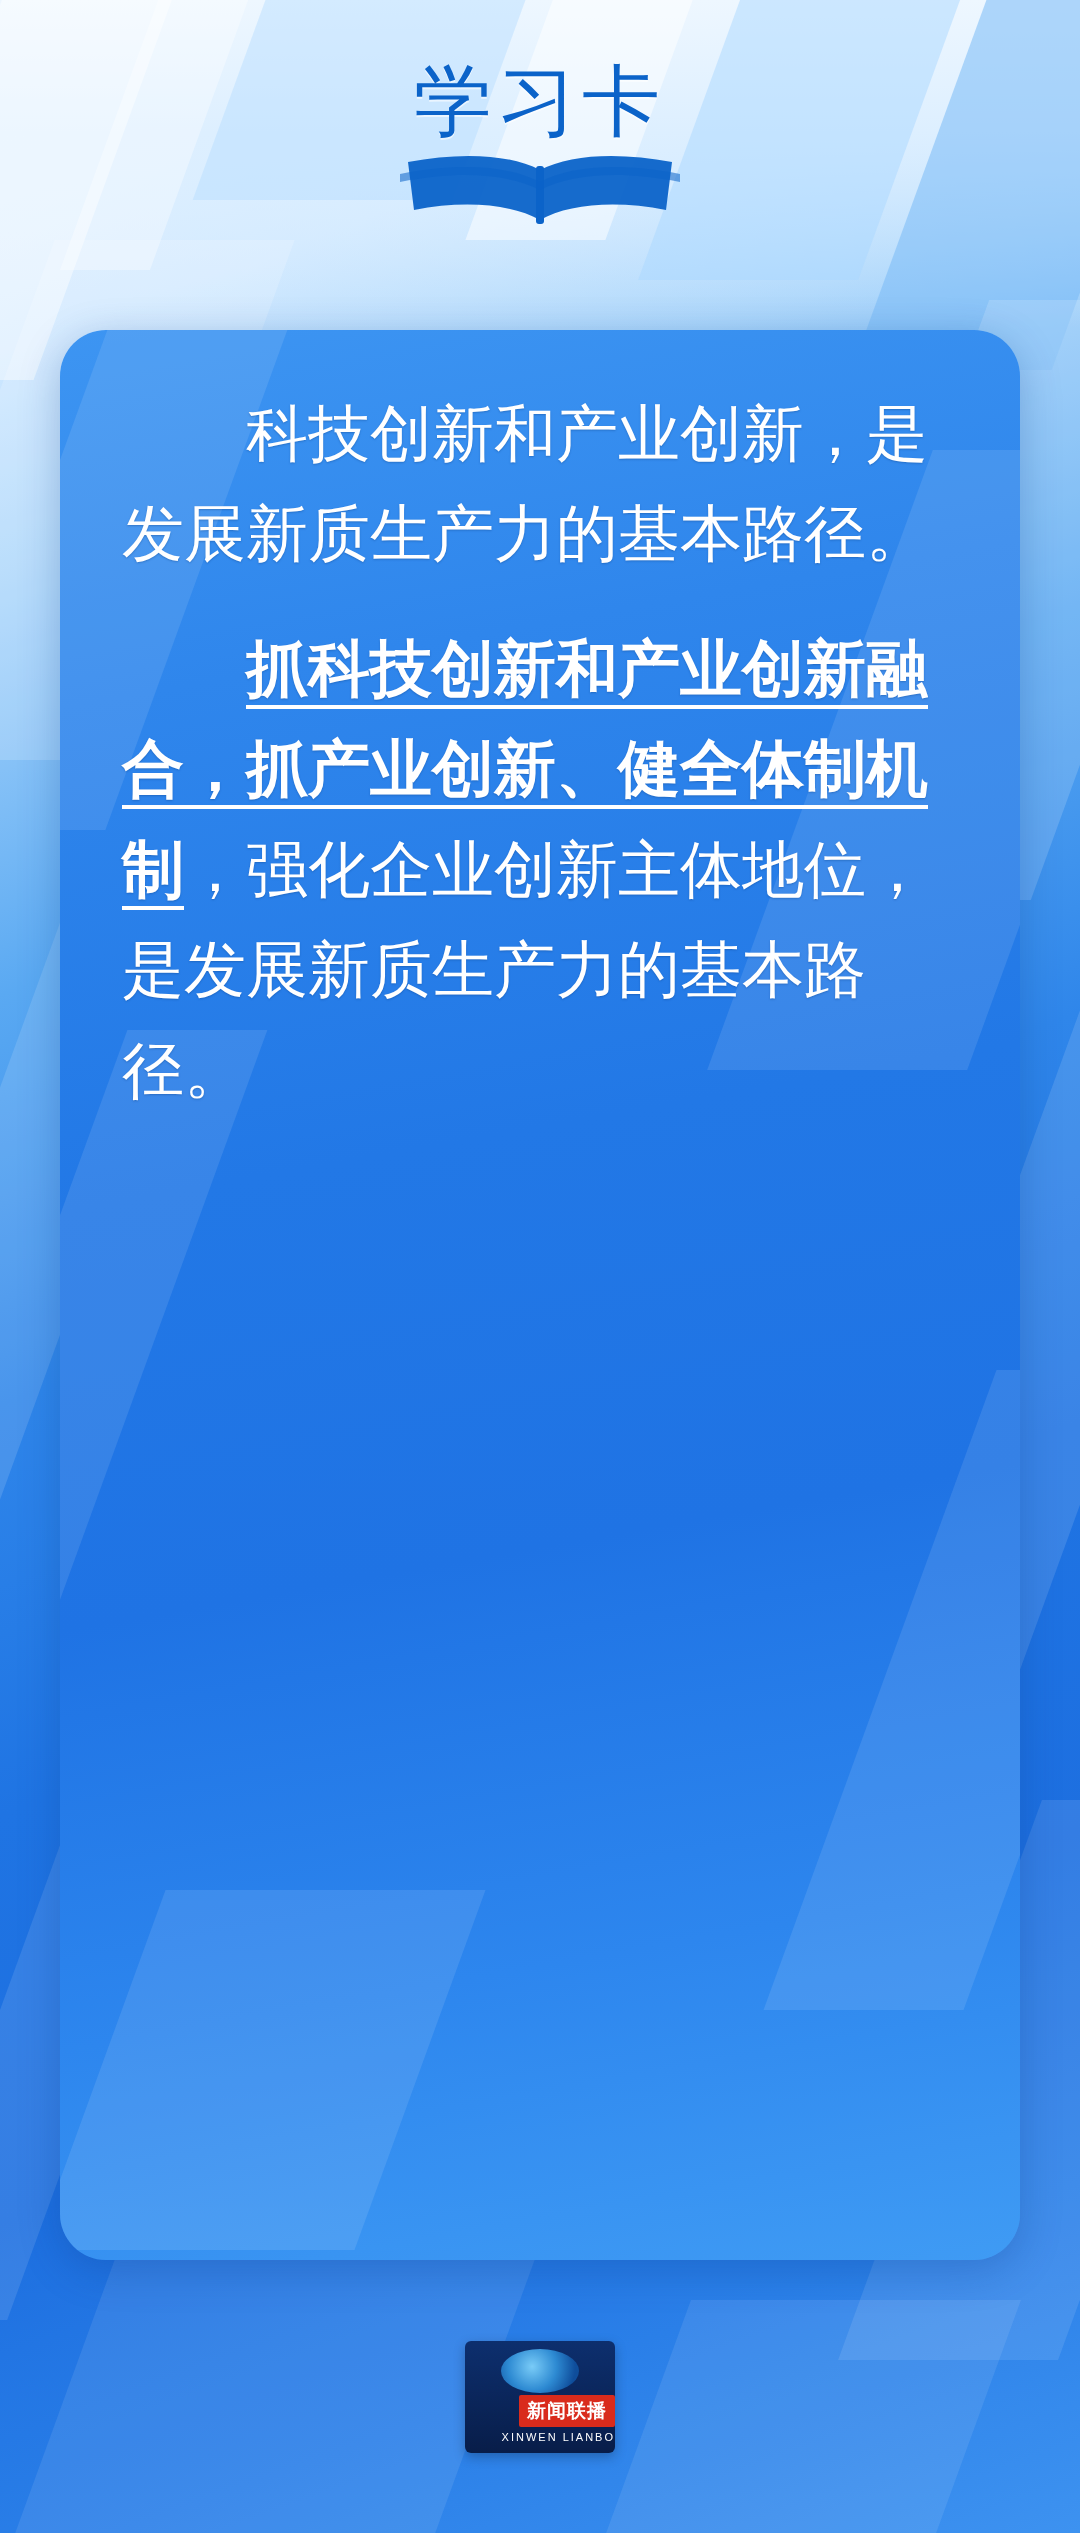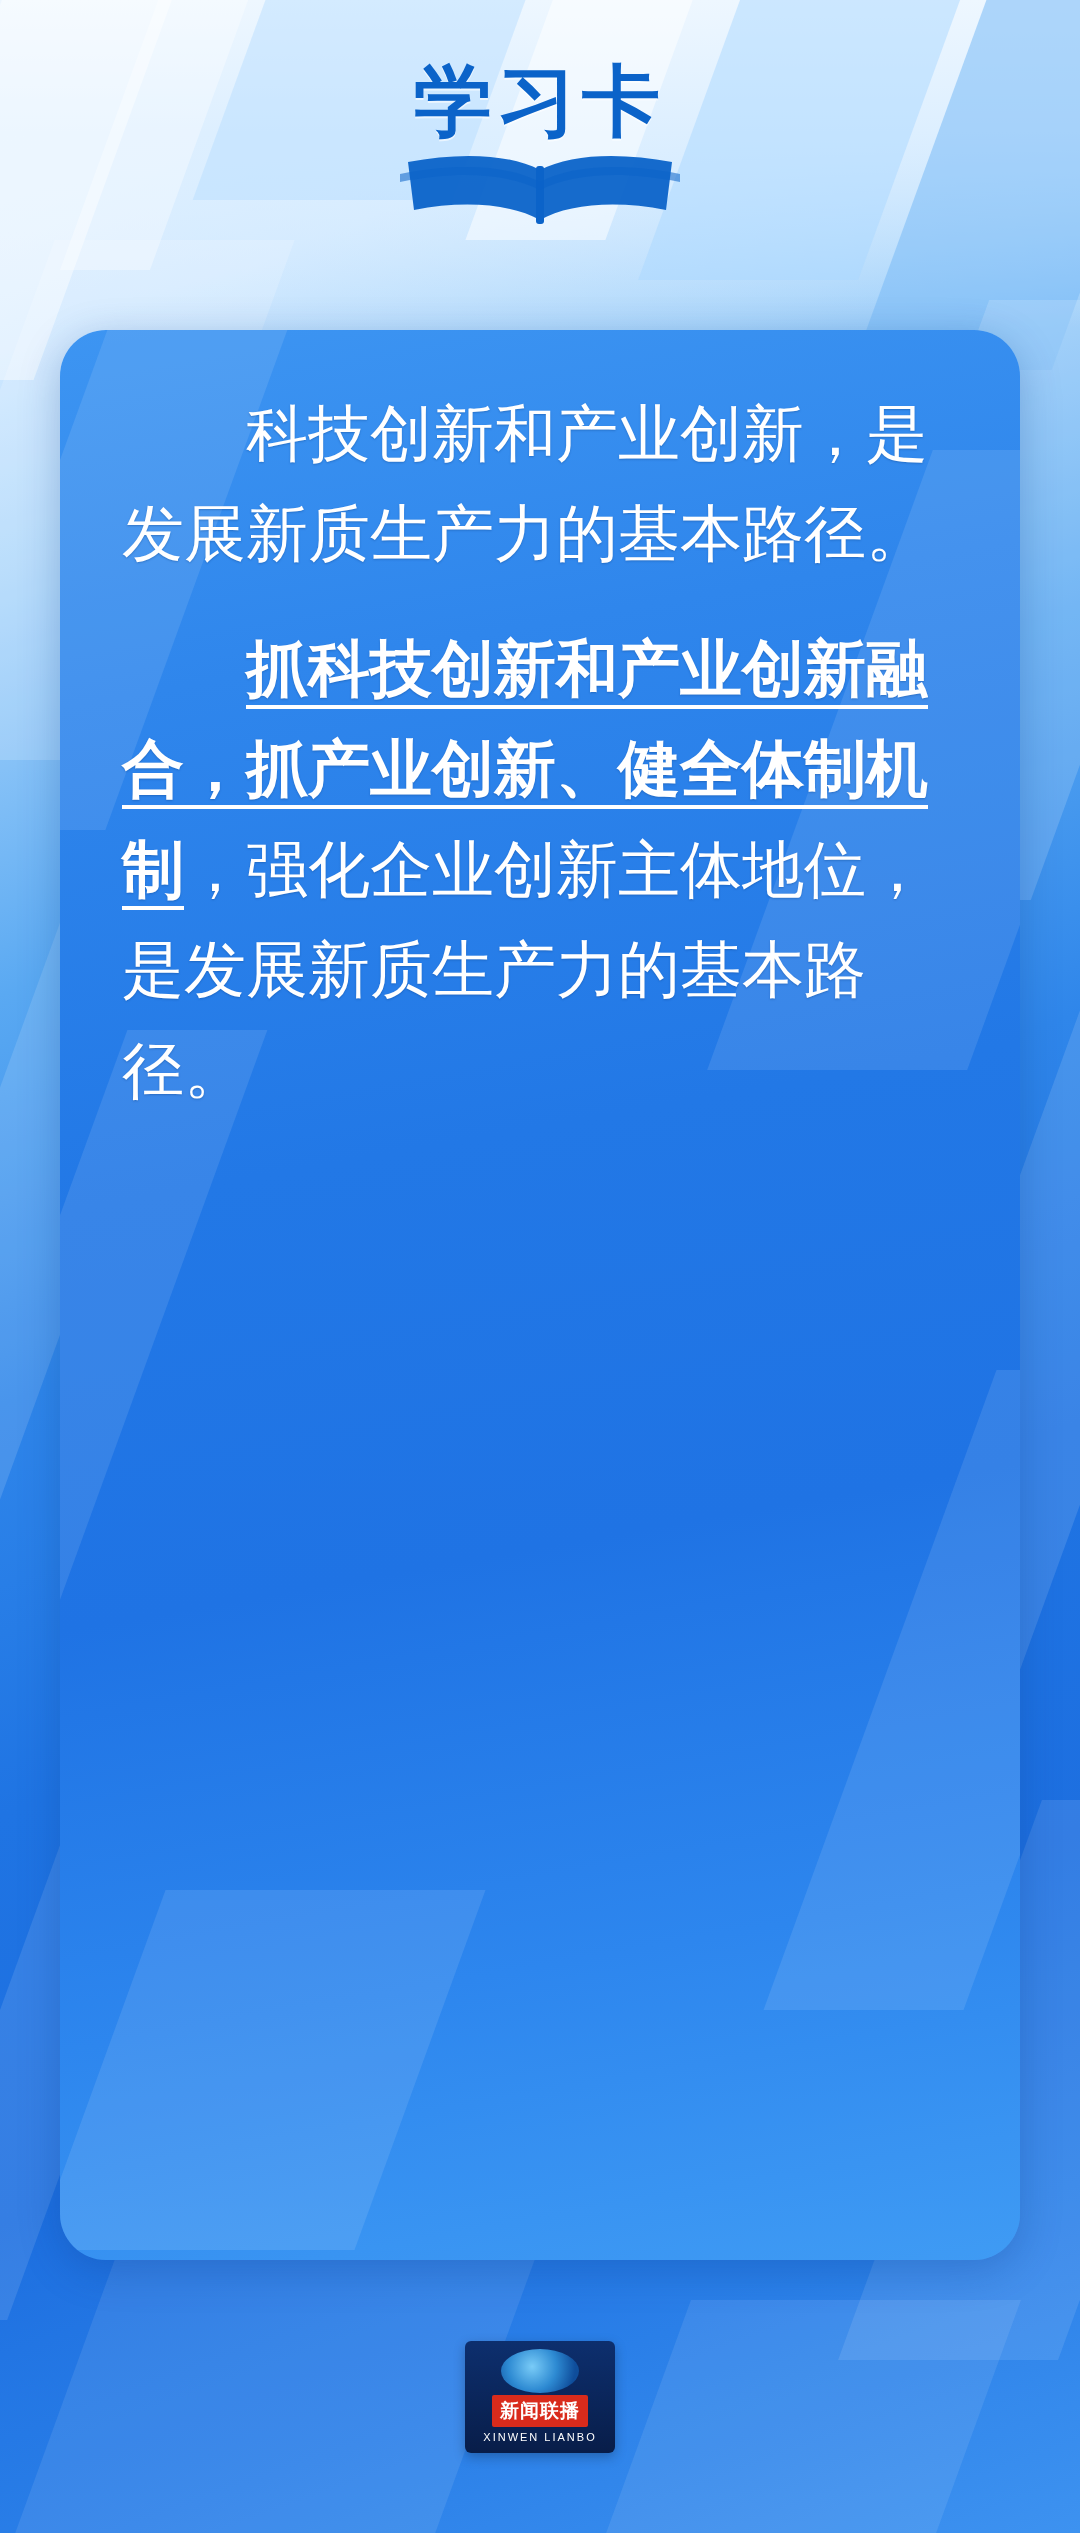--- a/index.html
+++ b/index.html
@@ -30,21 +30,21 @@
     background:linear-gradient(180deg,#eef7ff 0%, #ddefff 40%, rgba(200,230,255,0) 100%);
   }
 
   
   .header {
     position:absolute; left:0; top:0; width:1080px; height:300px;
     display:flex; align-items:center; justify-content:center;
   }
   .logo-wrap { text-align:center; }
   .logo-text {
-    font-size:78px; font-weight:bold; letter-spacing:6px;
+    font-size:78px; font-weight:normal; letter-spacing:6px;
     color:#0b63c9;
     font-family:"DejaVu Serif","Liberation Serif",serif;
     text-shadow:0 2px 0 rgba(255,255,255,.6);
     line-height:1;
   }
   .logo-book { margin-top:8px; display:flex; justify-content:center; }
 
   
   .card {
     position:absolute;
@@ -110,21 +110,21 @@
   
   .footer {
     position:absolute; left:0; bottom:80px; width:1080px;
     display:flex; justify-content:center;
   }
   .xwlb {
     width:150px; height:112px;
     background:linear-gradient(180deg,#0d2f6e 0%,#081d49 100%);
     border-radius:6px;
     position:relative;
-    display:flex; flex-direction:column; align-items:center; justify-content:flex-end;
+    display:flex; flex-direction:column; align-items:flex-end; justify-content:flex-end;
     padding-bottom:10px;
     box-shadow:0 4px 12px rgba(0,0,0,.25);
     overflow:hidden;
   }
   .xwlb .globe {
     position:absolute; top:8px; left:50%; transform:translateX(-50%);
     width:78px; height:44px;
     background:radial-gradient(circle at 40% 40%, #7fd4ff 0%, #2f8fd8 45%, #0f4f9e 80%);
     border-radius:50%;
     opacity:.95;

